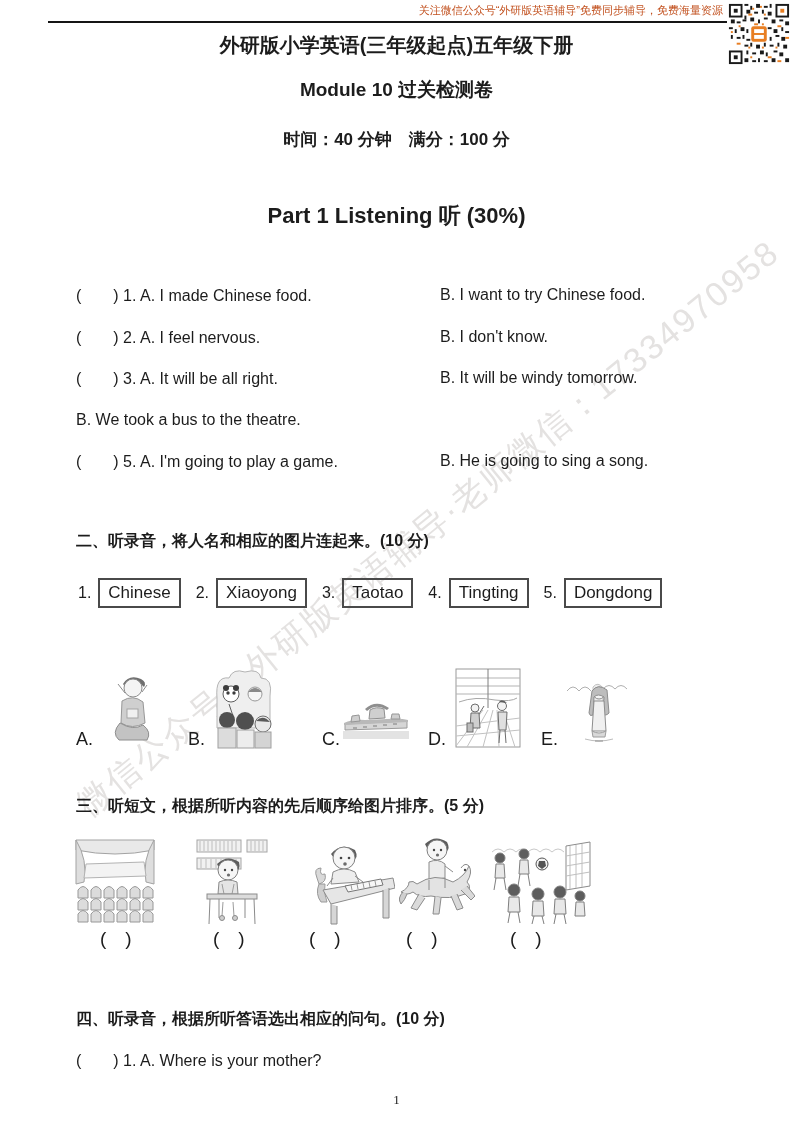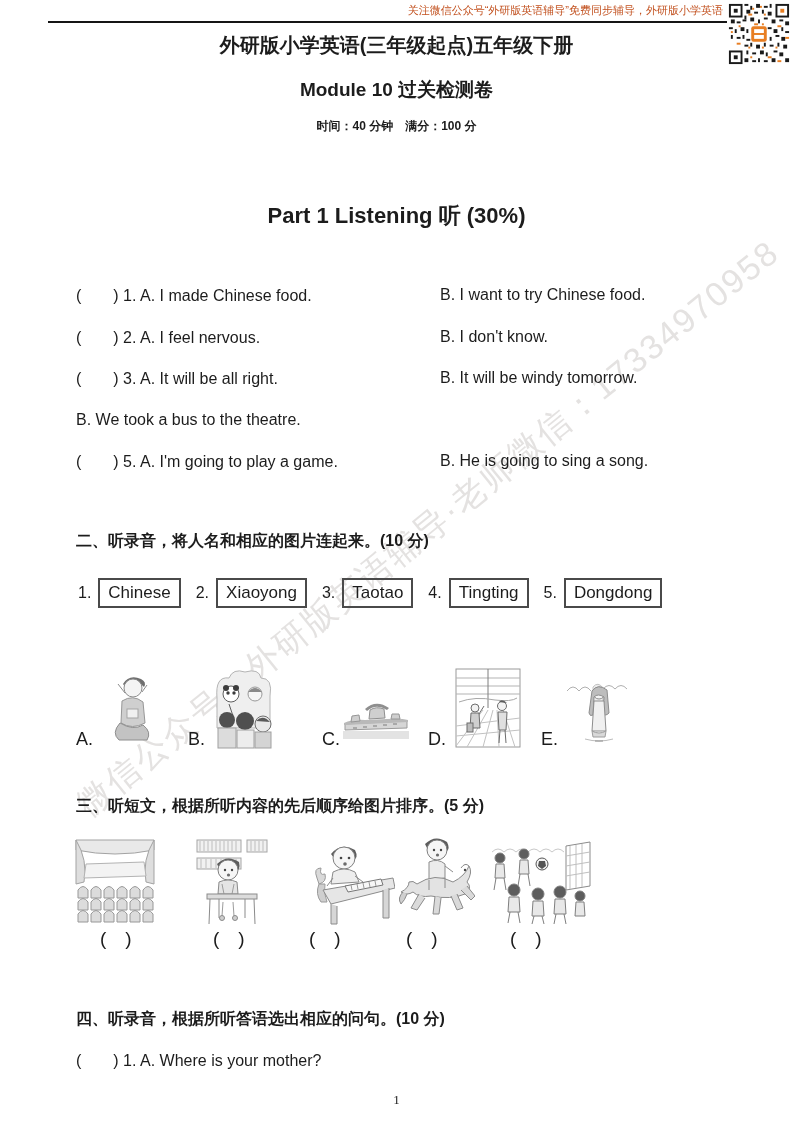--- a/index.html
+++ b/index.html
@@ -19,21 +19,21 @@
     user-select:none;
   }
   
   .header-note{position:absolute;top:3px;right:70px;font-size:11px;color:#c2511f;}
   .header-rule{position:absolute;top:21px;left:48px;width:679px;border-top:2px solid #151515;}
   .qr{position:absolute;top:2px;left:727px;width:64px;height:64px;}
   
   .center{left:0;width:100%;text-align:center;}
   .title-book{top:32px;font-size:20px;font-weight:700;}
   .title-exam{top:77px;font-size:19px;font-weight:700;}
-  .meta-line{top:118px;font-size:12px;font-weight:600;}
+  .meta-line{top:128px;font-size:17px;font-weight:600;}
   .part-title{top:201px;font-size:22px;font-weight:700;}
   
   .sec-heading{position:absolute;left:76px;font-size:16px;font-weight:600;z-index:1;}
   .opt-row{position:absolute;left:76px;width:700px;display:grid;grid-template-columns:364px auto;font-size:16px;z-index:1;}
   
   .names-row{position:absolute;left:78px;top:578px;display:flex;align-items:center;z-index:1;}
   .name-item{display:flex;align-items:center;margin-right:15px;}
   .name-num{font-size:16px;margin-right:7px;}
   .name-box{border:2px solid #4a4a4a;padding:3px 8px;font-size:17px;background:transparent;}
   
@@ -48,21 +48,21 @@
     font-size:13px;font-family:"Liberation Serif","DejaVu Serif",serif;}
   svg{display:block;}
 </style>
 </head>
 <body>
 
 <div class="page">
 
   <div class="watermark" data-bind="watermark.text">微信公众号：外研版英语辅导·老师微信：17334970958</div>
 
-  <div class="header-note" data-bind="header.note">关注微信公众号“外研版英语辅导”免费同步辅导，外研版小学英语</div>
+  <div class="header-note" data-bind="header.note">关注微信公众号“外研版英语辅导”免费同步辅导，免费海量资源</div>
   <div class="header-rule"></div>
 
   <div class="qr">
     <svg viewBox="0 0 33 33" width="64" height="64">
       <rect x="0" y="0" width="33" height="33" fill="#fff"></rect>
 
       <g fill="none" stroke="#1a1a1a" stroke-width="1">
         <rect x="1.5" y="1.5" width="6" height="6"></rect>
         <rect x="25.5" y="1.5" width="6" height="6"></rect>
         <rect x="1.5" y="25.5" width="6" height="6"></rect>

